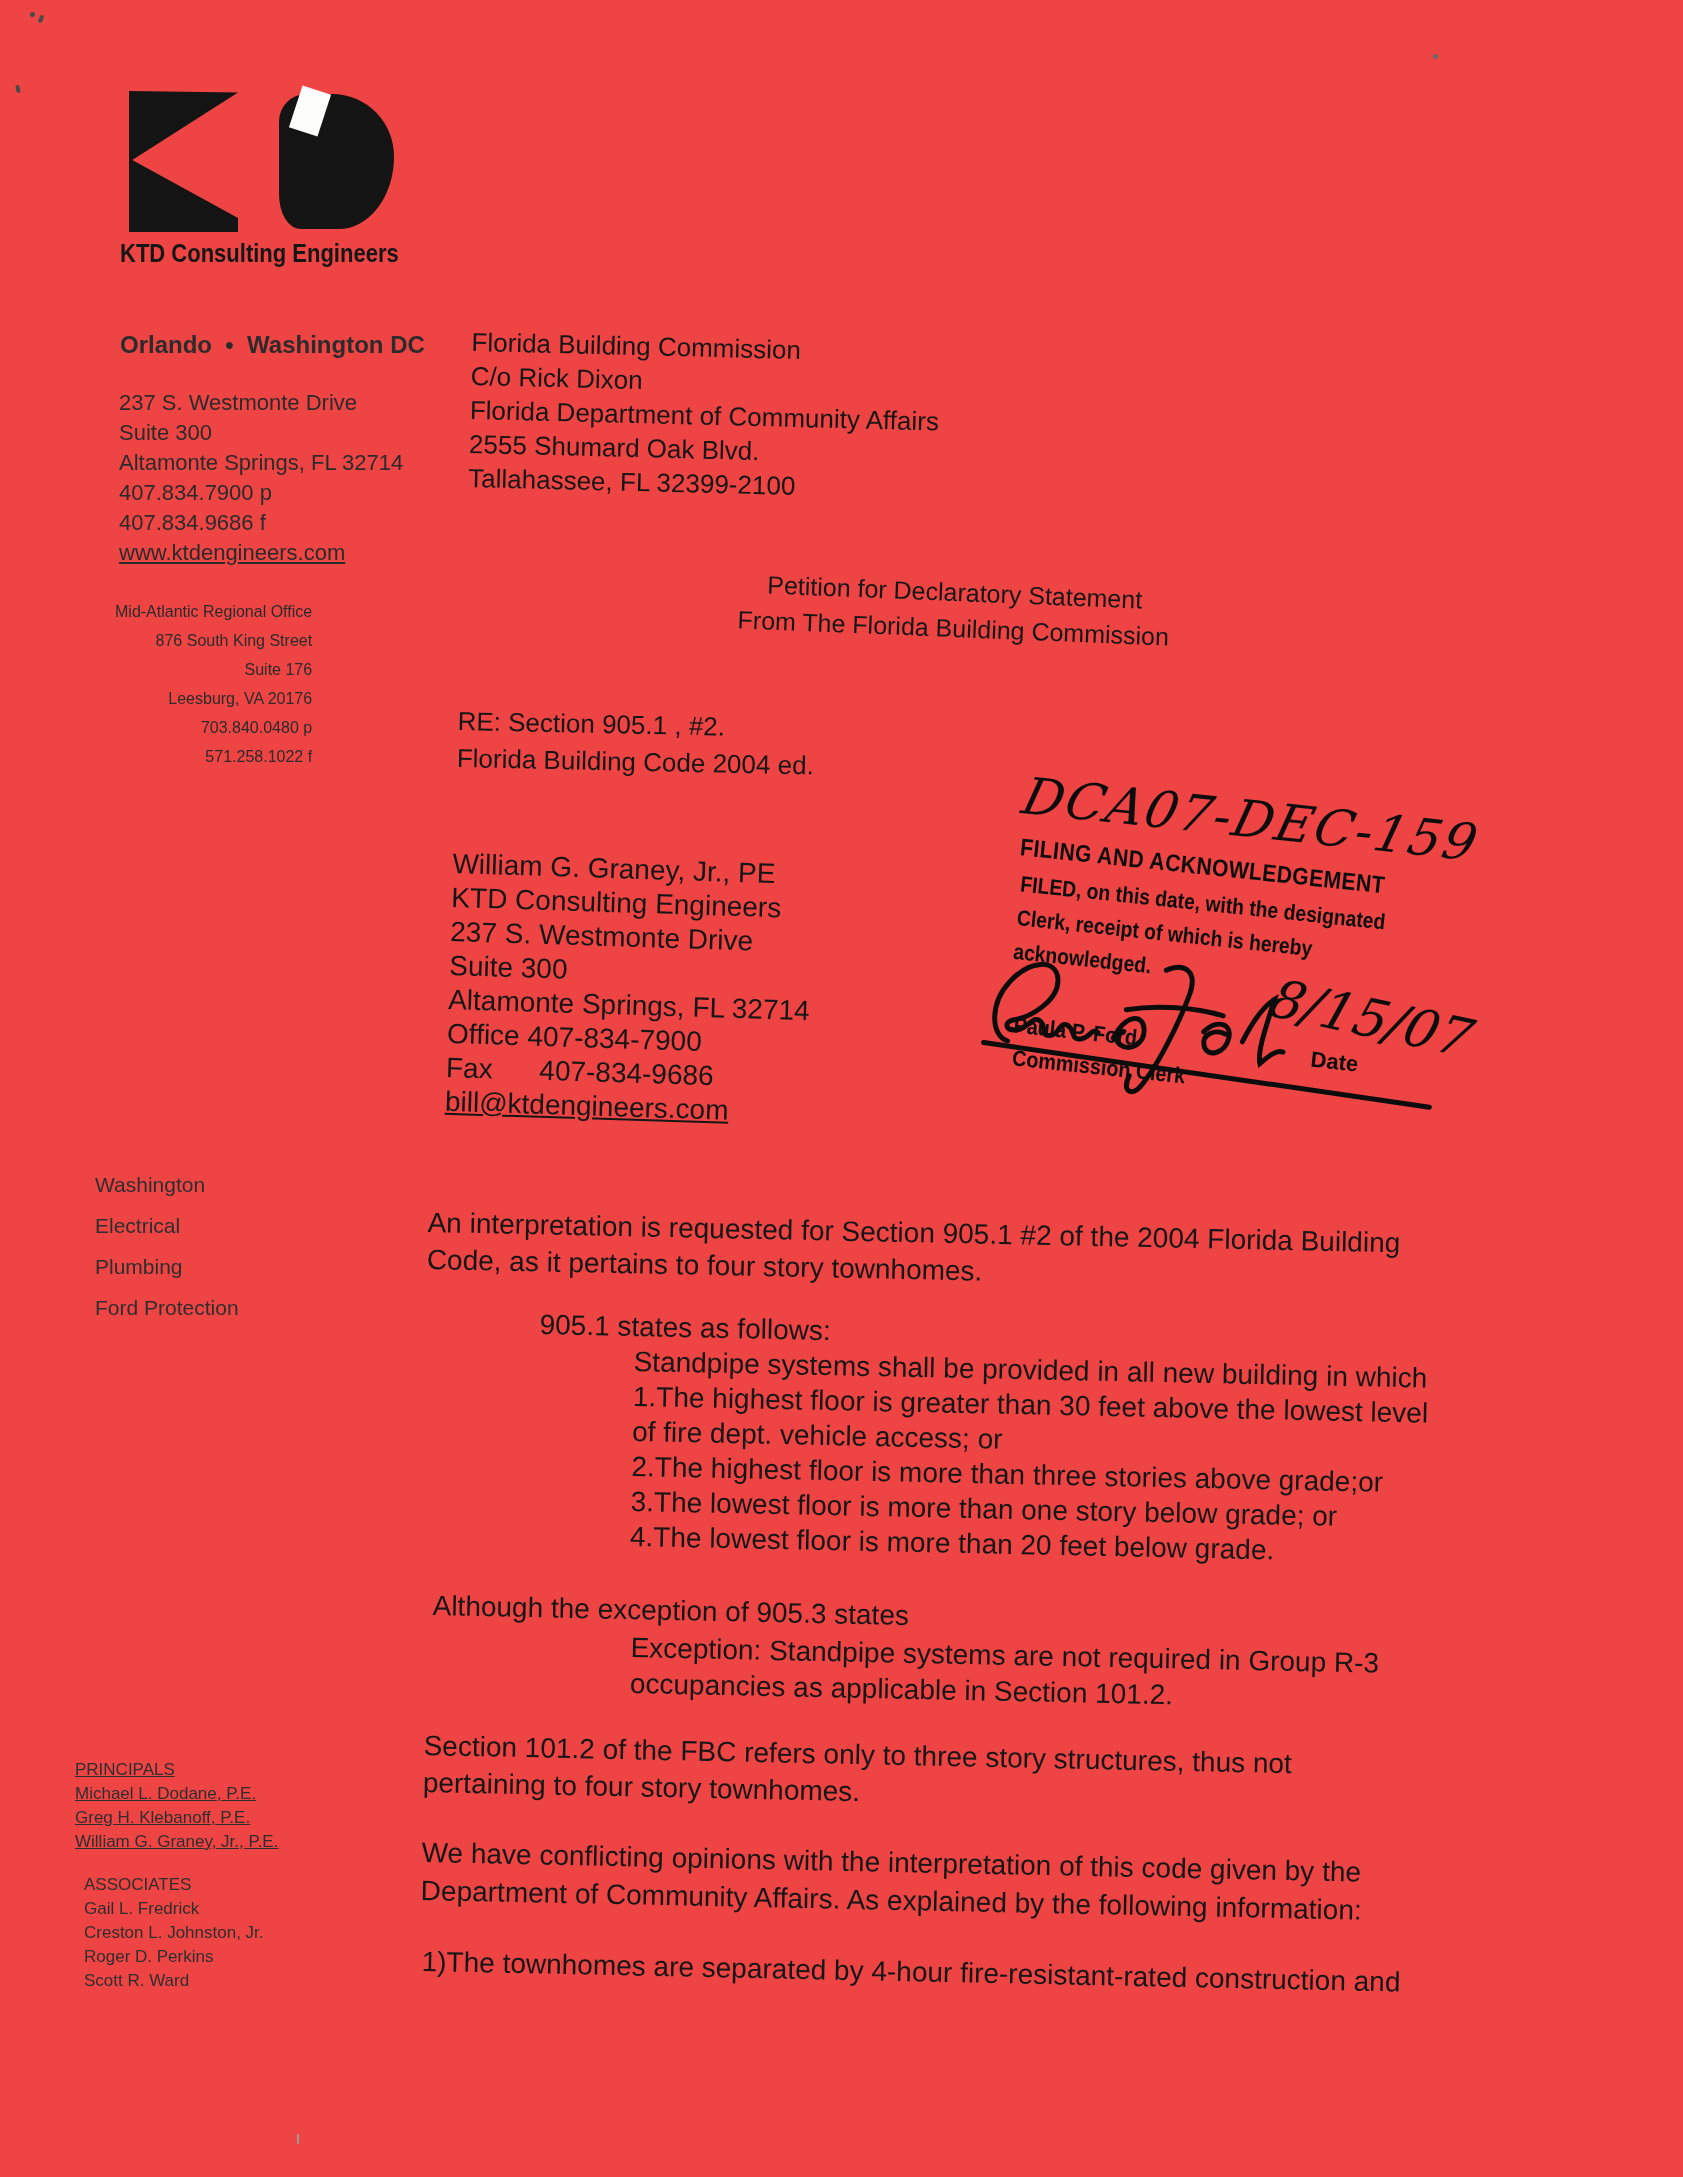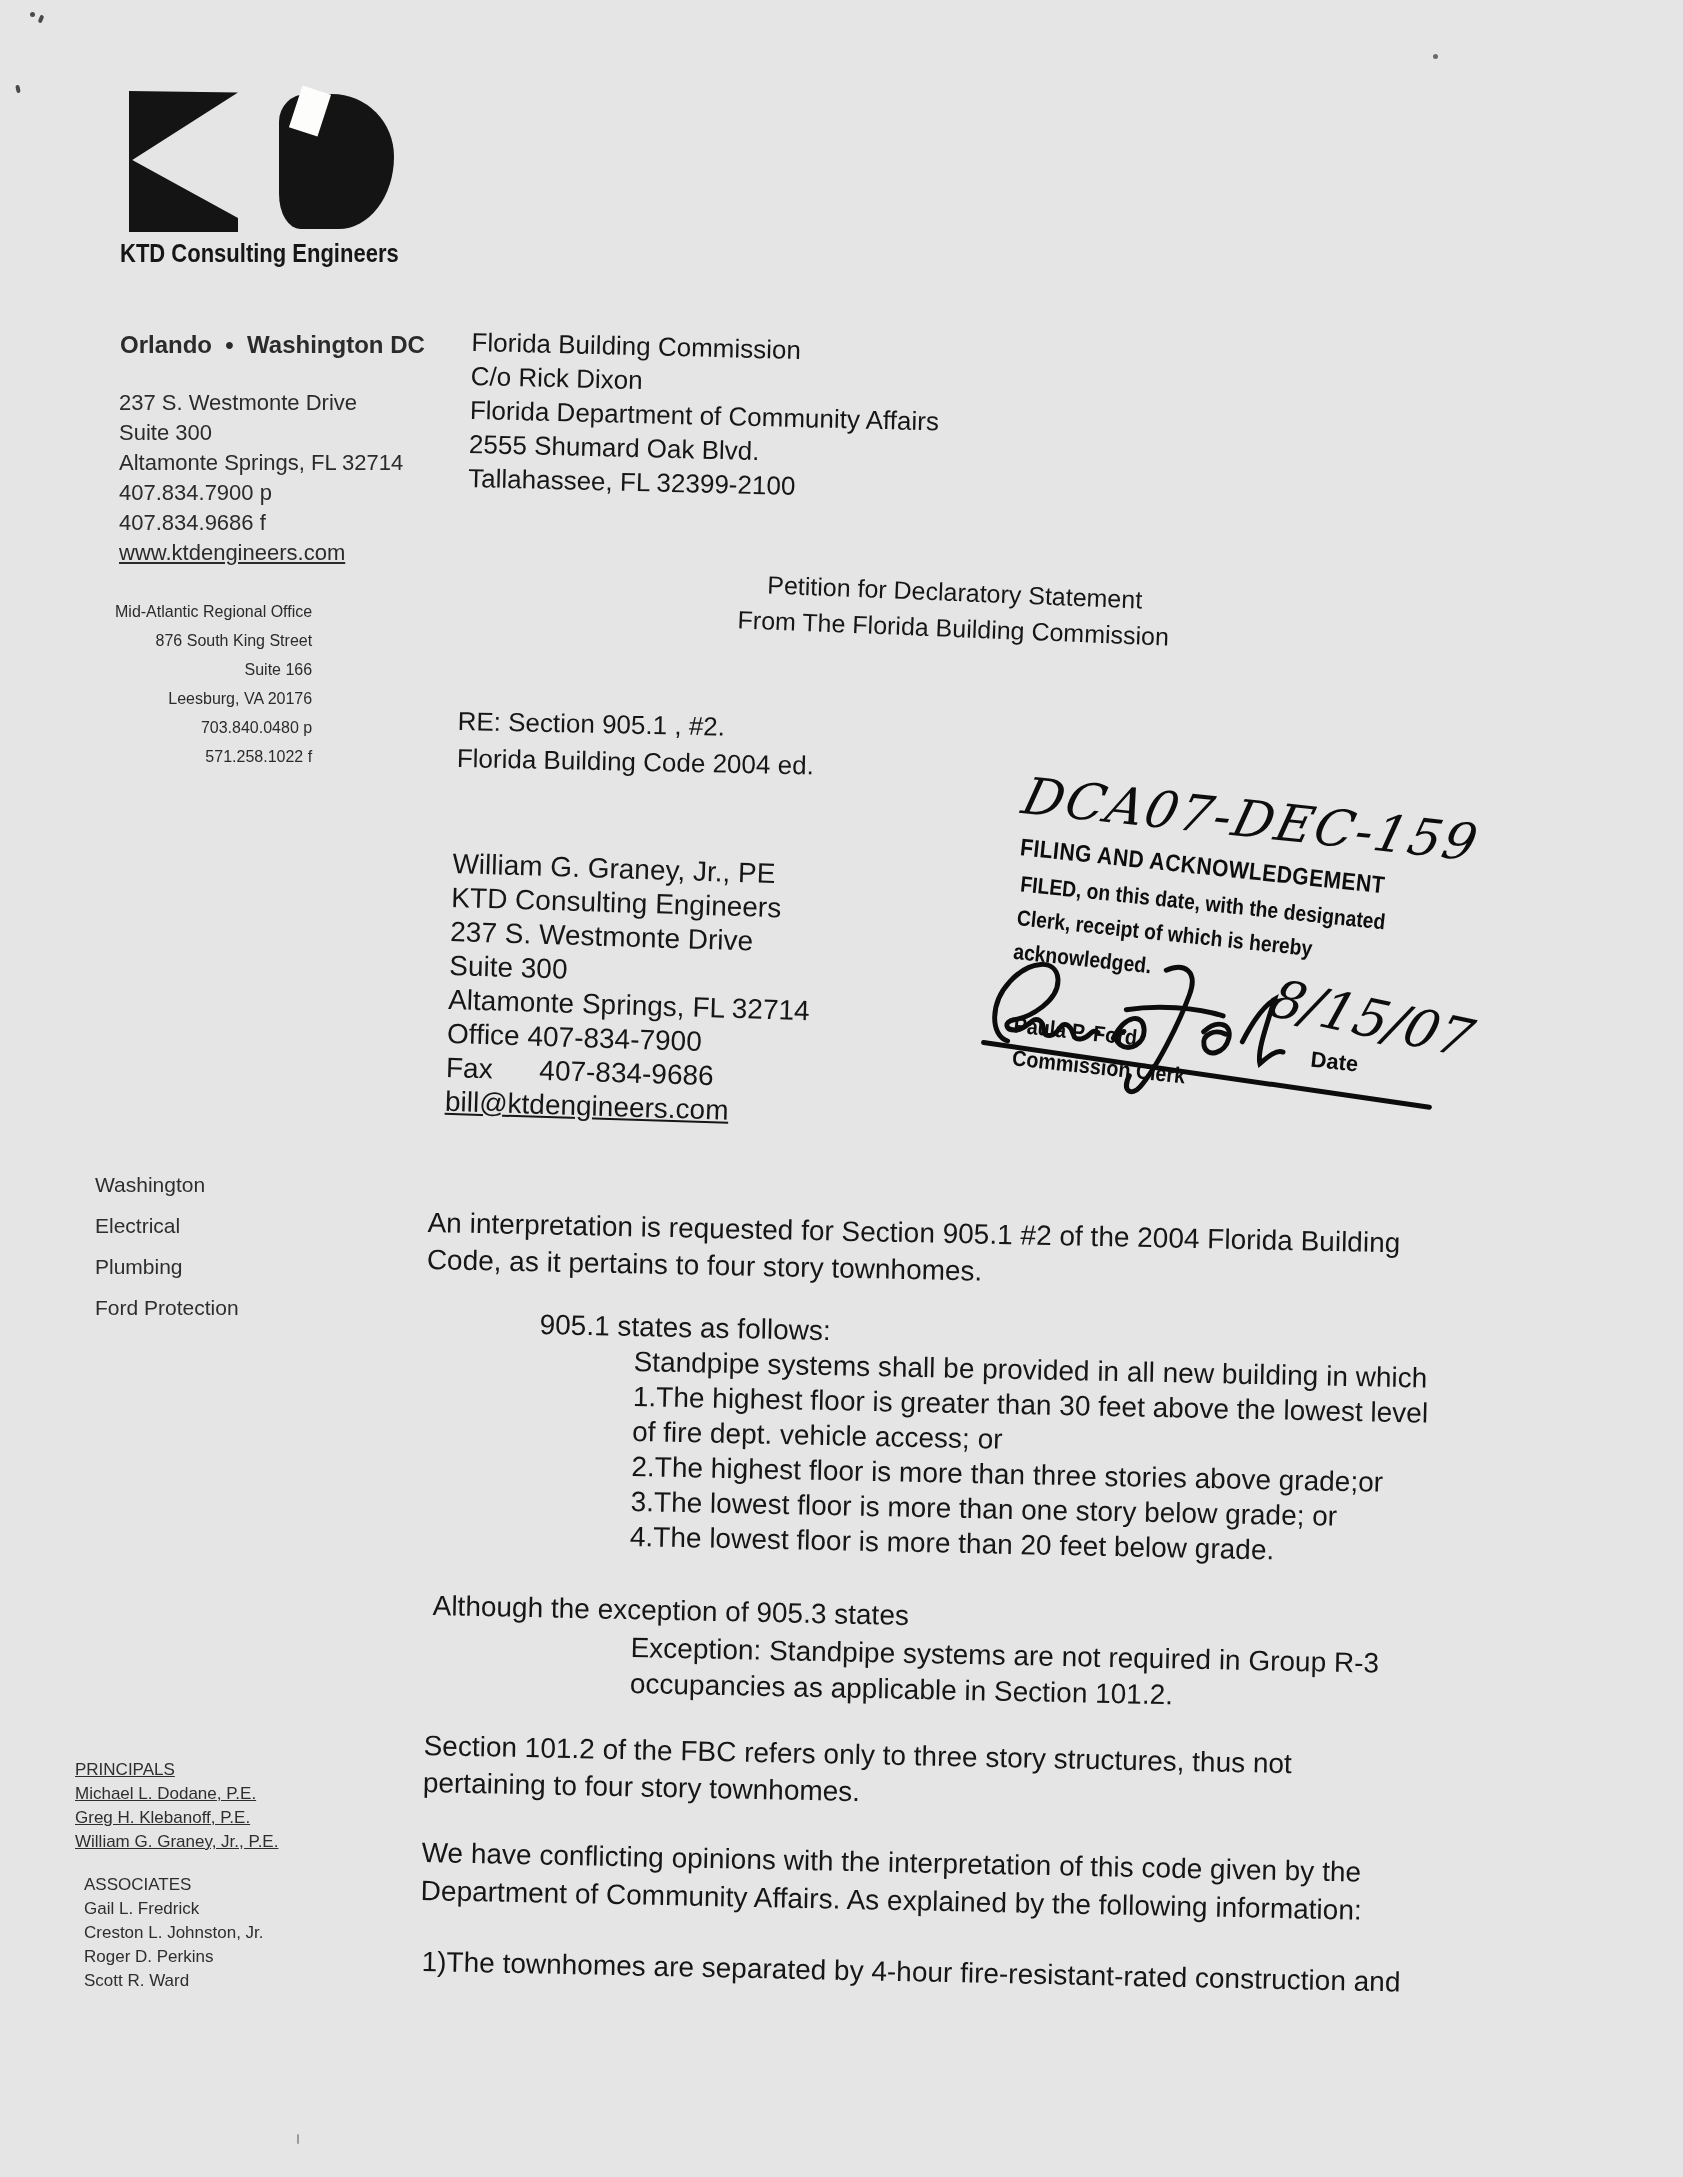--- a/index.html
+++ b/index.html
@@ -1,19 +1,19 @@
 <!DOCTYPE html>
 <html><head>
 <meta charset="utf-8">
 <style>
   * { margin:0; padding:0; box-sizing:border-box; }
   html,body { background:#ffffff; }
   .page {
     position:relative; width:1683px; height:2177px;
-    background:#e5e5e5; overflow:hidden;
+    background:#ef4444; overflow:hidden;
     font-family:"Liberation Sans", sans-serif; color:#1c1c1c;
   }
   .abs { position:absolute; }
   .ln { white-space:pre; }
   .u { text-decoration:underline; }
 
   
   #logo { left:129px; top:91px; width:267px; height:144px; }
   #logo-k {
     position:absolute; left:0; top:0; width:109px; height:141px; background:#141414;
@@ -113,21 +113,21 @@
     <div class="ln">Suite 300</div>
     <div class="ln">Altamonte Springs, FL 32714</div>
     <div class="ln">407.834.7900 p</div>
     <div class="ln">407.834.9686 f</div>
     <div class="ln u">www.ktdengineers.com</div>
   </div>
 
   <div class="abs" id="midatlantic-office">
     <div class="ln">Mid-Atlantic Regional Office</div>
     <div class="ln">876 South King Street</div>
-    <div class="ln">Suite 166</div>
+    <div class="ln">Suite 176</div>
     <div class="ln">Leesburg, VA 20176</div>
     <div class="ln">703.840.0480 p</div>
     <div class="ln">571.258.1022 f</div>
   </div>
 
   <div class="abs" id="services">
     <div class="ln">Washington</div>
     <div class="ln">Electrical</div>
     <div class="ln">Plumbing</div>
     <div class="ln">Ford Protection</div>

